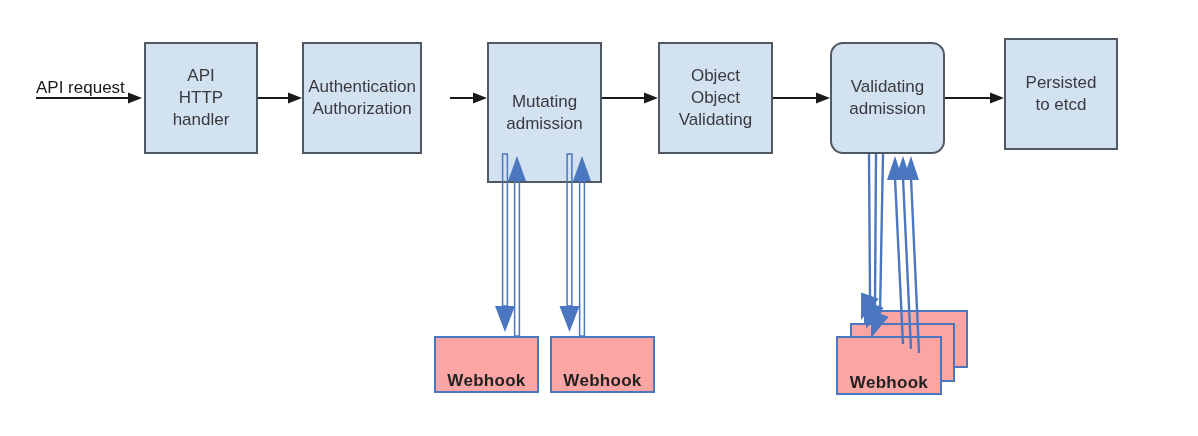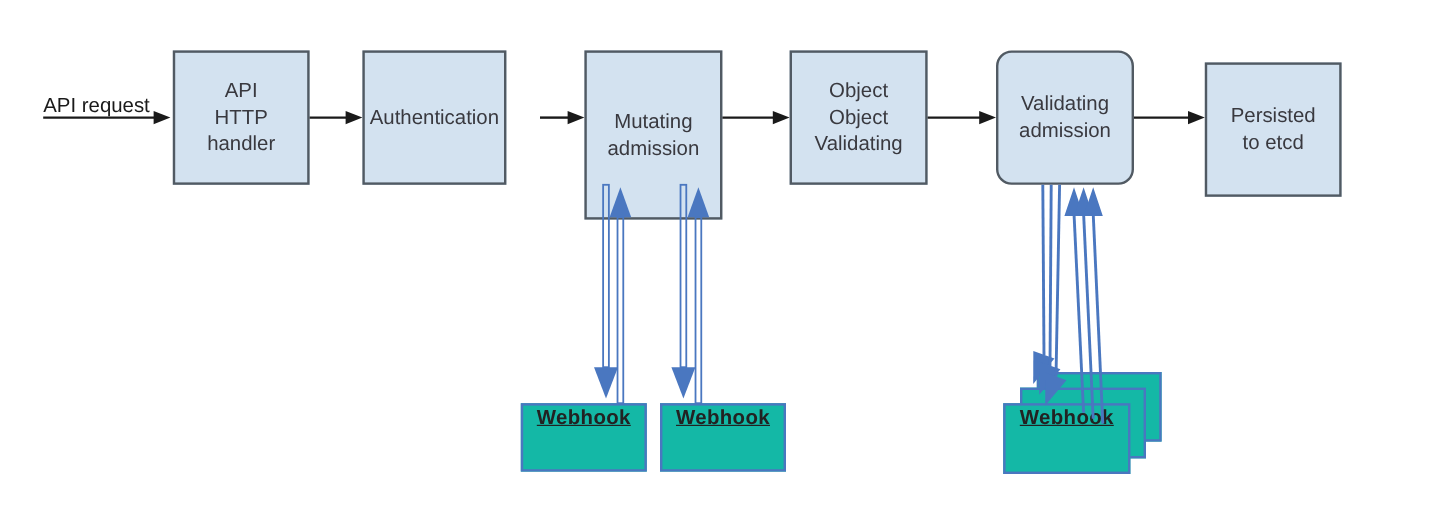--- a/index.html
+++ b/index.html
@@ -22,30 +22,29 @@
     justify-content: center;
     text-align: center;
     font-size: 17px;
     line-height: 22px;
     color: #39393f;
     z-index: 1;
   }
   .webhook {
     position: absolute;
     box-sizing: border-box;
-    background: #14b8a6;
+    background: #fca5a5;
     border: 2px solid #4a77c0;
     display: flex;
-    align-items: flex-start;
+    align-items: flex-end;
     justify-content: center;
     font-size: 17px;
     font-weight: bold;
     letter-spacing: 0.3px;
     color: #222222;
-    text-decoration: underline;
   }
   #api-request-label {
     position: absolute;
     left: 36px;
     top: 78px;
     font-size: 17px;
     color: #1a1a1a;
     white-space: nowrap;
     z-index: 1;
   }
@@ -71,39 +70,40 @@
   <div id="api-request-label">API request</div>
 
   <div class="node" style="left:144px; top:42px; width:114px; height:112px;">
     <span>API</span>
     <span>HTTP</span>
     <span>handler</span>
   </div>
 
   <div class="node" style="left:302px; top:42px; width:120px; height:112px;">
     <span>Authentication</span>
+    <span>Authorization</span>
   </div>
 
   <div class="node" style="left:487px; top:42px; width:115px; height:141px;">
     <span>Mutating</span>
     <span>admission</span>
   </div>
 
   <div class="node" style="left:658px; top:42px; width:115px; height:112px;justify-content:center;">
     <span>Object</span>
     <span>Object</span>
     <span>Validating</span>
   </div>
 
   <div class="node" style="left:830px; top:42px; width:115px; height:112px;border-radius:13px;">
     <span>Validating</span>
     <span>admission</span>
   </div>
 
-  <div class="node" style="left:1004px; top:52px; width:114px; height:112px;">
+  <div class="node" style="left:1004px; top:38px; width:114px; height:112px;">
     <span>Persisted</span>
     <span>to etcd</span>
   </div>
 
   <div class="webhook" style="left:434px; top:336px; width:105px; height:57px; z-index:1;">
     <span>Webhook</span>
   </div>
   <div class="webhook" style="left:550px; top:336px; width:105px; height:57px; z-index:1;">
     <span>Webhook</span>
   </div>

